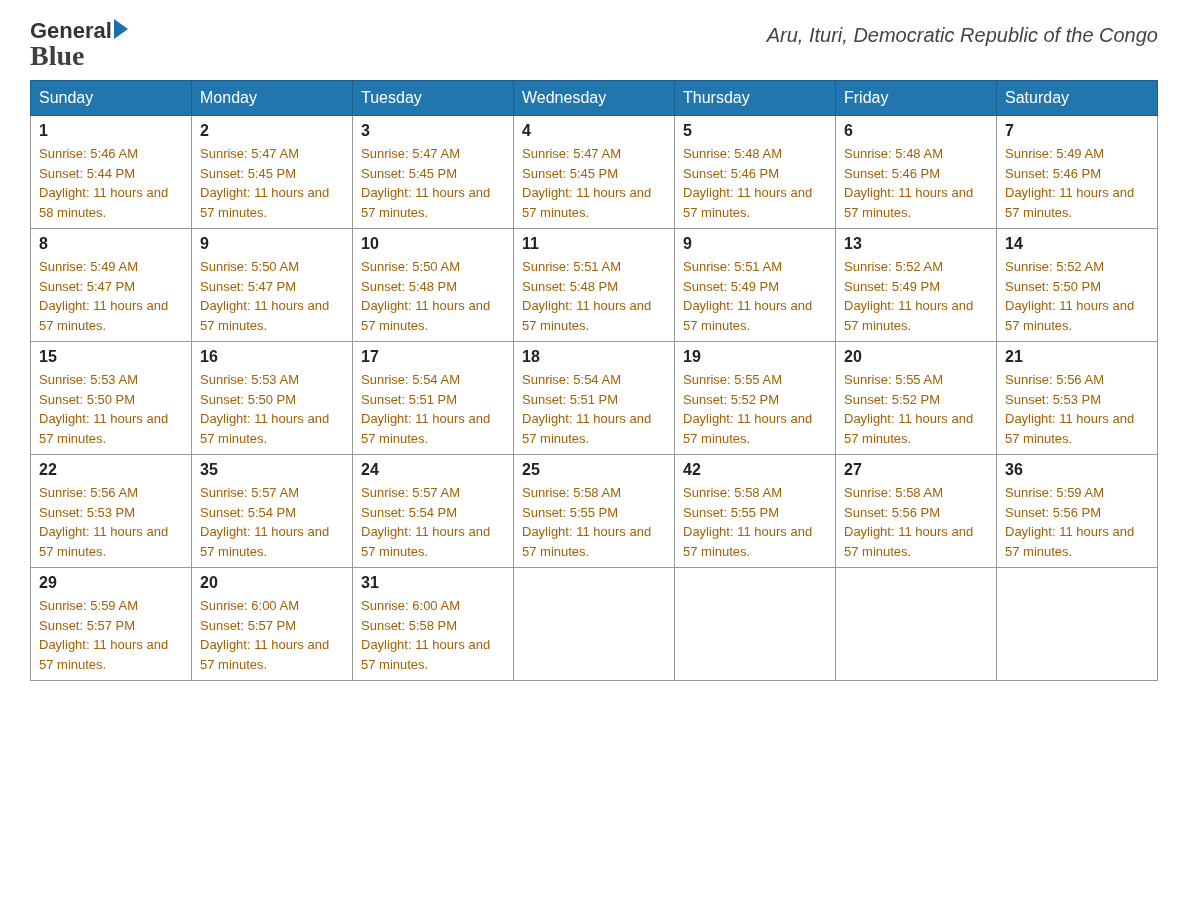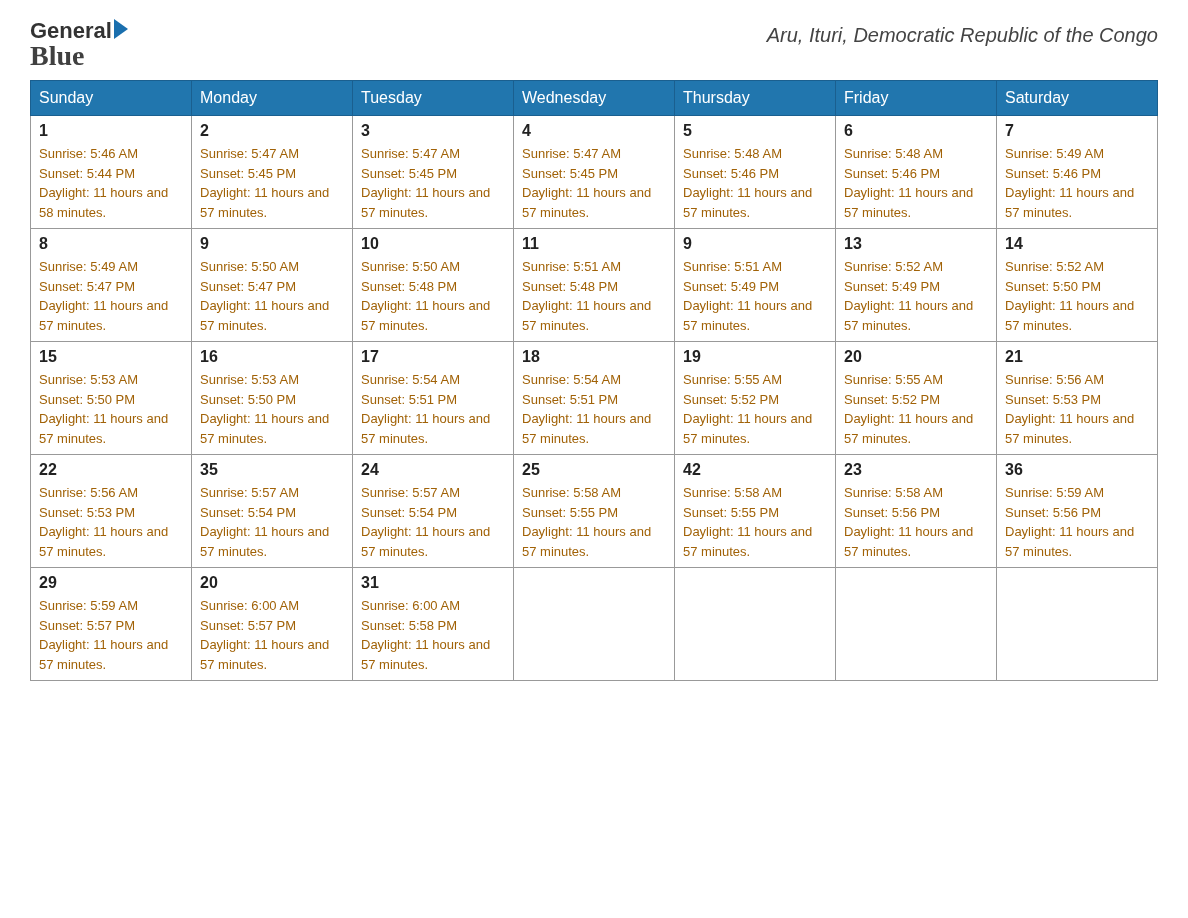--- a/index.html
+++ b/index.html
@@ -237,21 +237,21 @@
         </td>
         <td>
           <div class="day-number">25</div>
           <div class="day-info">Sunrise: 5:58 AM<br>Sunset: 5:55 PM<br>Daylight: 11 hours and 57 minutes.</div>
         </td>
         <td>
           <div class="day-number">42</div>
           <div class="day-info">Sunrise: 5:58 AM<br>Sunset: 5:55 PM<br>Daylight: 11 hours and 57 minutes.</div>
         </td>
         <td>
-          <div class="day-number">23</div>
+          <div class="day-number">27</div>
           <div class="day-info">Sunrise: 5:58 AM<br>Sunset: 5:56 PM<br>Daylight: 11 hours and 57 minutes.</div>
         </td>
         <td>
           <div class="day-number">36</div>
           <div class="day-info">Sunrise: 5:59 AM<br>Sunset: 5:56 PM<br>Daylight: 11 hours and 57 minutes.</div>
         </td>
       </tr>
       <tr class="last-row">
         <td>
           <div class="day-number">29</div>

